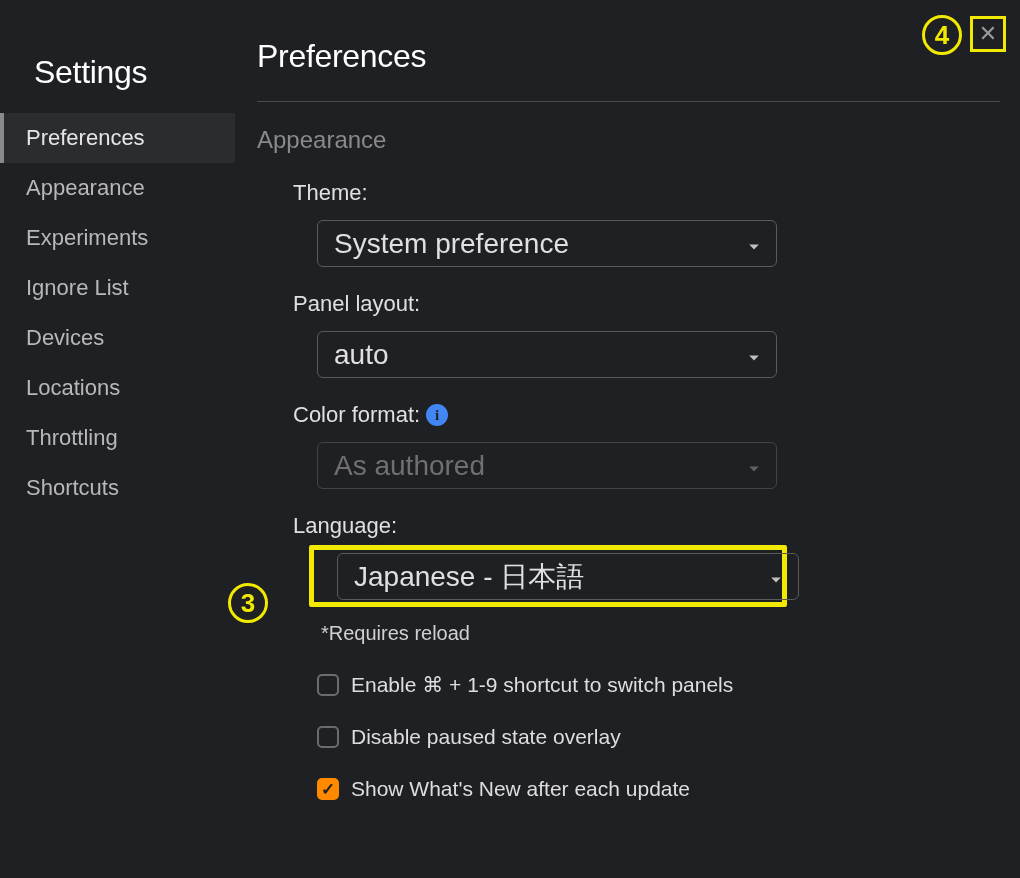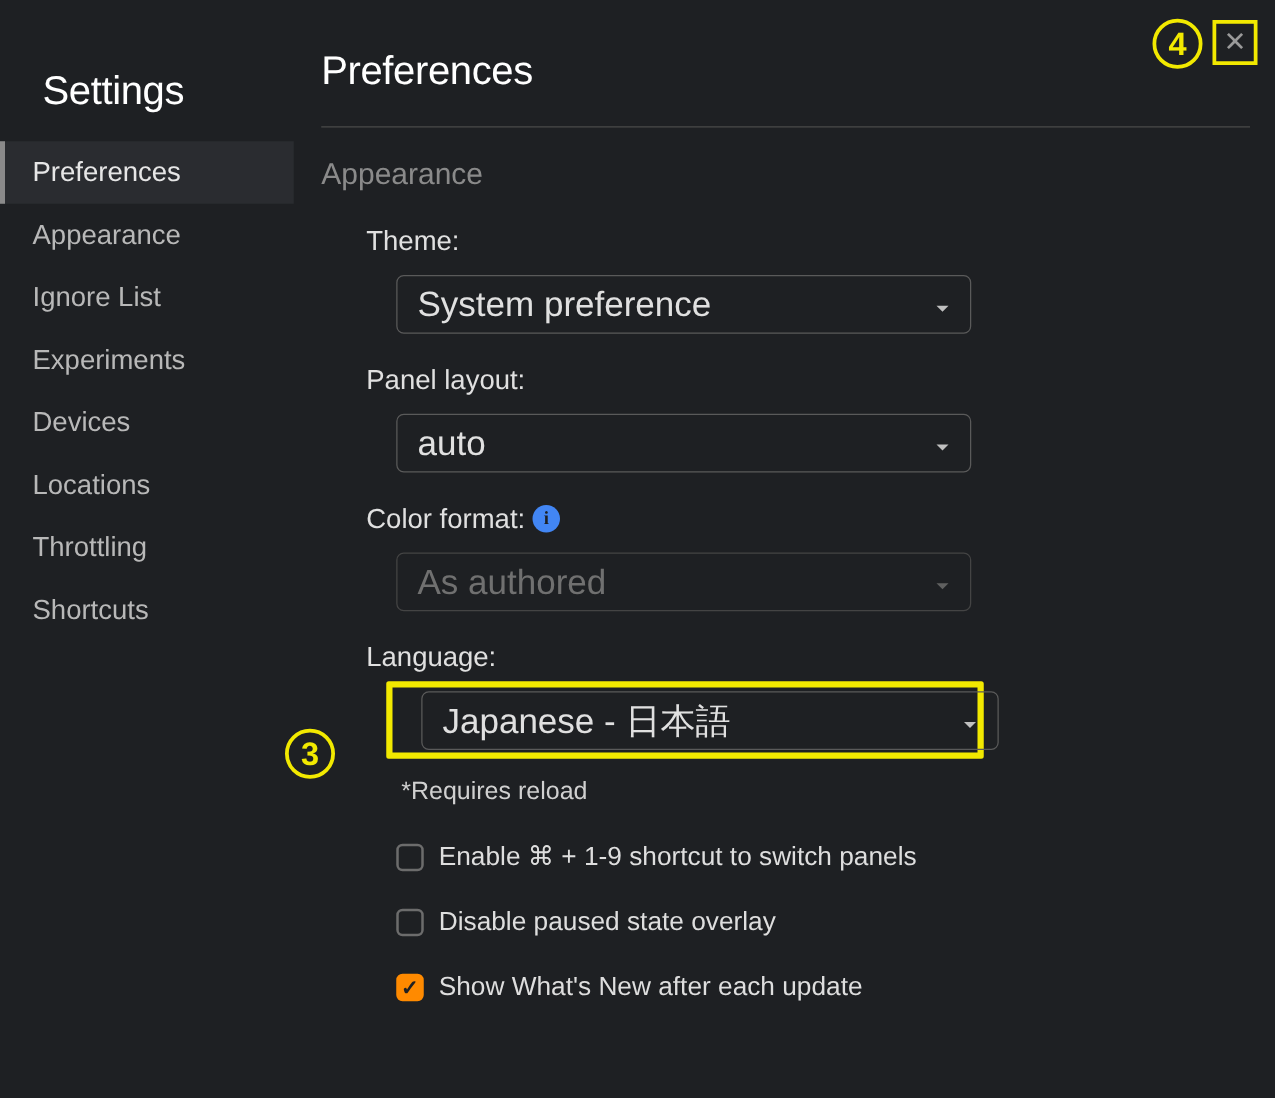--- a/index.html
+++ b/index.html
@@ -114,22 +114,22 @@
     svg.caret-svg { width: 12px; height: 12px; }
   </style>
 </head>
 <body>
 
 <div class="container">
   <div class="sidebar">
     <div class="sidebar-title">Settings</div>
     <div class="sidebar-item active">Preferences</div>
     <div class="sidebar-item">Appearance</div>
+    <div class="sidebar-item">Experiments</div>
     <div class="sidebar-item">Ignore List</div>
-    <div class="sidebar-item">Experiments</div>
     <div class="sidebar-item">Devices</div>
     <div class="sidebar-item">Locations</div>
     <div class="sidebar-item">Throttling</div>
     <div class="sidebar-item">Shortcuts</div>
   </div>
 
   <div class="main">
     <div class="main-title">Preferences</div>
     <hr class="hr">
     <div class="section-header">Appearance</div>

